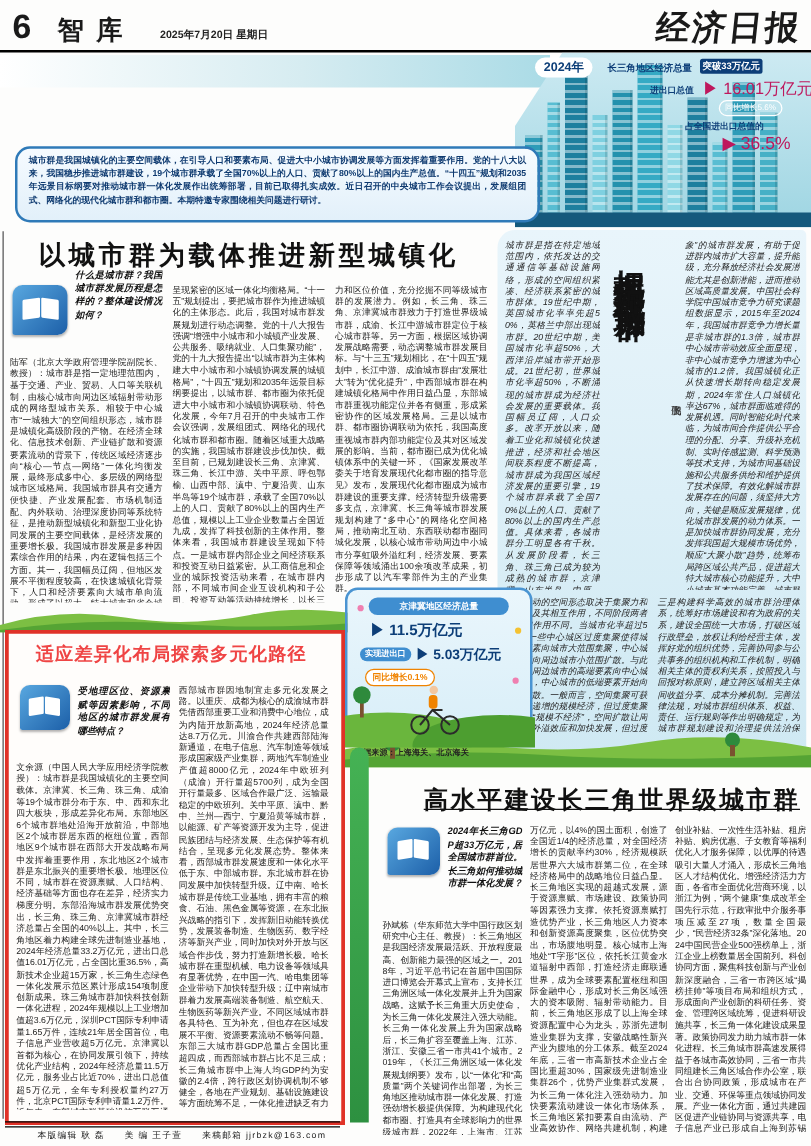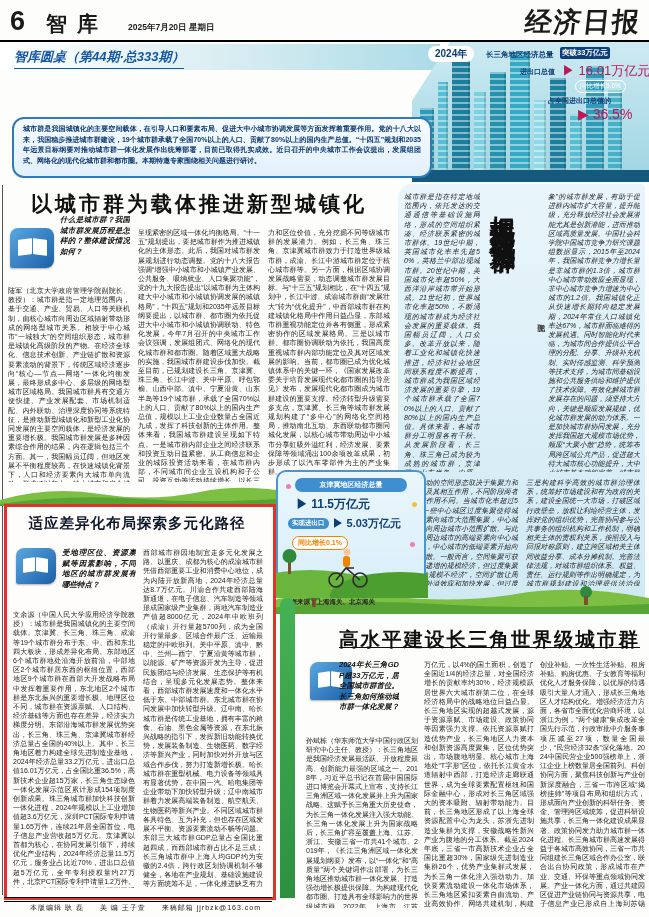--- a/index.html
+++ b/index.html
@@ -27,21 +27,20 @@
 
 <div id="page">
 
   <div class="abs" style="left:10px;top:6px;font-size:27px;font-weight:bold;">6</div>
   <div class="abs" style="left:46px;top:10px;font-size:21px;font-weight:bold;letter-spacing:10px;">智库</div>
   <div class="abs" style="left:128px;top:22px;font-size:8.5px;font-weight:bold;color:#222;text-align:center;">2025年7月20日 星期日</div>
   <div class="abs" style="right:8px;top:4px;font-size:27px;font-weight:bold;font-family:'DejaVu Serif',serif;transform:skewX(-6deg);letter-spacing:2px;">经济日报</div>
   <div class="abs rule" style="left:0;top:40px;width:649px;height:2px;"></div>
 
   <div class="abs" style="left:0;top:44px;width:440px;height:26px;background:linear-gradient(90deg,#ffffff, #d6ecf1 55%, #aadbe6);"></div>
-  <div class="abs" style="left:14px;top:48px;font-size:13px;font-weight:bold;font-style:italic;color:#1557a3;border-bottom:1.5px solid #1557a3;padding-bottom:2px;">智库圆桌（第44期·总333期）</div>
 
   <div class="abs" style="left:412px;top:42px;width:237px;height:140px;overflow:hidden;background:linear-gradient(180deg,#cdeaf2,#9ed5e2);clip-path:polygon(16% 0,100% 0,100% 100%,0 100%,0 42%);">
     <div style="position:absolute;bottom:12px;left:0;width:100%;display:flex;align-items:flex-end;gap:4px;padding:0 8px;">
       <div class="bld" style="width:14px;height:62px;background-color:#2e9cb8;"></div>
       <div class="bld" style="width:10px;height:88px;background-color:#58bdd2;"></div>
       <div class="bld" style="width:18px;height:112px;background-color:#1d7f9e;"></div>
       <div class="bld" style="width:12px;height:78px;background-color:#7ed0e0;"></div>
       <div class="bld" style="width:16px;height:98px;background-color:#2491ad;"></div>
       <div class="bld" style="width:20px;height:118px;background-color:#35aac4;"></div>
       <div class="bld" style="width:12px;height:70px;background-color:#8fd8e5;"></div>
@@ -120,40 +119,40 @@
     <circle cx="90" cy="40" r="7" fill="none" stroke="#2b2b2b" stroke-width="1.6"></circle>
     <path d="M66 40 L76 28 L90 40 M76 28 L84 28" stroke="#2b2b2b" stroke-width="1.6" fill="none"></path>
     <rect x="73" y="16" width="7" height="11" rx="3" fill="#f08300"></rect>
     <circle cx="77" cy="12" r="3.4" fill="#f3c79f"></circle>
     <rect x="18" y="20" width="3" height="14" fill="#7a5230"></rect>
     <circle cx="19.5" cy="16" r="7" fill="#2e8a3c"></circle>
   </svg>
   <div class="abs" style="left:284px;top:598px;font-size:6.5px;color:#222;font-weight:bold;">数据来源：上海海关、北京海关</div>
 
   <div class="abs" style="left:4px;top:504px;width:266px;height:390px;border:3px solid #e03228;background:#fffdfb;"></div>
-  <div class="abs headline" style="left:8px;top:514px;width:258px;text-align:center;font-size:14.5px;letter-spacing:1px;color:#0f172a;">适应差异化布局探索多元化路径</div>
+  <div class="abs headline" style="left:8px;top:514px;width:258px;text-align:center;font-size:14.5px;letter-spacing:1px;color:#ef4444;">适应差异化布局探索多元化路径</div>
 
   <div class="abs book-icon" style="left:16px;top:548px;width:40px;height:36px;">
     <div class="book-page" style="left:7px;top:10px;width:12px;height:14px;transform:skewY(-8deg);"></div>
     <div class="book-page" style="left:20px;top:10px;width:12px;height:14px;transform:skewY(8deg);"></div>
   </div>
   <div class="abs question" style="left:62px;top:548px;width:74px;height:56px;">受地理区位、资源禀赋等因素影响，不同地区的城市群发展有哪些特点？</div>
 
   <div class="abs body-text" style="left:13px;top:610px;width:122px;height:278px;">文余源（中国人民大学应用经济学院教授）：城市群是我国城镇化的主要空间载体。京津冀、长三角、珠三角、成渝等19个城市群分布于东、中、西和东北四大板块，形成差异化布局。东部地区6个城市群地处沿海开放前沿，中部地区2个城市群居东西的枢纽位置，西部地区9个城市群在西部大开发战略布局中发挥着重要作用，东北地区2个城市群是东北振兴的重要增长极。地理区位不同，城市群在资源禀赋、人口结构、经济基础等方面也存在差异，经济实力梯度分明。东部沿海城市群发展优势突出，长三角、珠三角、京津冀城市群经济总量占全国的40%以上。其中，长三角地区着力构建全球先进制造业基地，2024年经济总量33.2万亿元，进出口总值16.01万亿元，占全国比重36.5%，高新技术企业超15万家，长三角生态绿色一体化发展示范区累计形成154项制度创新成果。珠三角城市群加快科技创新一体化进程，2024年规模以上工业增加值超3.6万亿元，深圳PCT国际专利申请量1.65万件，连续21年居全国首位，电子信息产业营收超5万亿元。京津冀以首都为核心，在协同发展引领下，持续优化产业结构，2024年经济总量11.5万亿元，服务业占比近70%，进出口总值超5万亿元，全年专利授权量约27万件，北京PCT国际专利申请量1.2万件。近年来，东部城市群基础设施互联互通水平不断提升，“轨道上的长三角”建设加快推进，2024年完成旅客8.9亿人次，京津冀城市群区域内高速公路总里程超1.1万公里，长三角5G基站密度居全国前列，京津冀加快建设全国一体化算力网络国家枢纽节点。中部城市群依托承东启西、连南接北的交通枢纽优势，加快中心城市建设。长江中游城市群以武汉、长沙、南昌为核心，形成“品”字形发展格局，依托水运和长江经济带，成为中部崛起的重要支撑，2024年经济总量约12.4万亿元。中原城市群以郑州为中心，依托“米”字形高铁网络和航空枢纽优势，吸引人口和产业回流，郑州航空港货邮吞吐量82.5万吨，河南中欧班列累计开行突破5000列。与东部地区相比，中部城市群创新能力和开放水平还存在一定差距。</div>
   <div class="abs body-text" style="left:143px;top:548px;width:120px;height:340px;">西部城市群因地制宜走多元化发展之路。以重庆、成都为核心的成渝城市群凭借西部重要工业和消费中心地位，成为内陆开放新高地，2024年经济总量达8.7万亿元。川渝合作共建西部陆海新通道，在电子信息、汽车制造等领域形成国家级产业集群，两地汽车制造业产值超8000亿元，2024年中欧班列（成渝）开行量超5700列，成为全国开行量最多、区域合作最广泛、运输最稳定的中欧班列。关中平原、滇中、黔中、兰州—西宁、宁夏沿黄等城市群，以能源、矿产等资源开发为主导，促进民族团结与经济发展、生态保护等有机结合，呈现多元化发展态势。整体来看，西部城市群发展速度和一体化水平低于东、中部城市群。东北城市群在协同发展中加快转型升级。辽中南、哈长城市群是传统工业基地，拥有丰富的粮食、石油、黑色金属等资源，在东北振兴战略的指引下，发挥新旧动能转换优势，发展装备制造、生物医药、数字经济等新兴产业，同时加快对外开放与区域合作步伐，努力打造新增长极。哈长城市群在重型机械、电力设备等领域具有显著优势，在中国一汽、哈电集团等企业带动下加快转型升级；辽中南城市群着力发展高端装备制造、航空航天、生物医药等新兴产业。不同区域城市群各具特色、互为补充，但也存在区域发展不平衡、资源要素流动不畅等问题。东部三大城市群GDP总量占全国比重超四成，而西部城市群占比不足三成；长三角城市群中上海人均GDP约为安徽的2.4倍，跨行政区划协调机制不够健全，各地在产业规划、基础设施建设等方面统筹不足，一体化推进缺乏有力抓手，社保、医疗等公共服务跨区域转移接续机制不够完善，影响人才等要素自由流动，土地、资本等要素市场化配置水平有待提升。提升城市群一体化水平，构建高质量发展新格局，需从以下方面着力。一是强化规划引领和统筹协调，建立健全城市群发展协调机制，统筹产业布局、基础设施建设等重大事项，探索区域治理新模式。二是加快基础设施互联互通，推进城际铁路、市域（郊）铁路建设，打造“1小时通勤圈”，统筹布局5G、数据中心等新型基础设施，加快数字智慧城市群建设。三是深化产业协作分工，引导城市群内部产业合理分工，支持龙头企业跨区域布局产业链，建设产业合作园区，探索利益共享机制。四是促进公共服务共建共享，深化政务服务跨区域合作，破除阻碍要素自由流动的体制机制障碍，扩大“跨省通办”事项范围，完善社会保障转移接续机制。</div>
 
   <div class="abs" style="left:280px;top:598px;width:15px;height:300px;background:linear-gradient(180deg,#45b254,#2d9040);border-radius:8px 8px 0 0;"></div>
 
   <div class="abs headline" style="left:296px;top:626px;width:344px;text-align:right;font-size:19.5px;letter-spacing:2px;text-decoration:underline;">高水平建设长三角世界级城市群</div>
 
   <div class="abs book-icon" style="left:310px;top:662px;width:42px;height:38px;">
     <div class="book-page" style="left:8px;top:10px;width:12px;height:15px;transform:skewY(-8deg);"></div>
     <div class="book-page" style="left:21px;top:10px;width:12px;height:15px;transform:skewY(8deg);"></div>
   </div>
-  <div class="abs question" style="left:339px;top:660px;width:60px;height:70px;font-style:italic;">2024年长三角GDP超33万亿元，居全国城市群首位。长三角如何推动城市群一体化发展？</div>
+  <div class="abs question" style="left:358px;top:660px;width:60px;height:70px;font-style:italic;">2024年长三角GDP超33万亿元，居全国城市群首位。长三角如何推动城市群一体化发展？</div>
 
   <div class="abs body-text" style="left:306px;top:736px;width:112px;height:172px;">孙斌栋（华东师范大学中国行政区划研究中心主任、教授）：长三角地区是我国经济发展最活跃、开放程度最高、创新能力最强的区域之一。2018年，习近平总书记在首届中国国际进口博览会开幕式上宣布，支持长江三角洲区域一体化发展并上升为国家战略。这赋予长三角重大历史使命，为长三角一体化发展注入强大动能。长三角一体化发展上升为国家战略后，长三角扩容至覆盖上海、江苏、浙江、安徽三省一市共41个城市。2019年，《长江三角洲区域一体化发展规划纲要》发布，以“一体化”和“高质量”两个关键词作出部署，为长三角地区推动城市群一体化发展、打造强劲增长极提供保障。为构建现代化都市圈、打造具有全球影响力的世界级城市群，2022年，上海市、江苏省、浙江省联合印发《上海大都市圈空间协同规划》，为建设具有全球竞争力的世界级城市群、构建有机衔接的空间结构和功能布局提供了依据。2024年，长三角地区生产总值突破33</div>
   <div class="abs body-text" style="left:424px;top:660px;width:110px;height:248px;">万亿元，以4%的国土面积，创造了全国近1/4的经济总量，对全国经济增长的贡献率约30%，经济规模跃居世界六大城市群第二位，在全球经济格局中的战略地位日益凸显。长三角地区实现的超越式发展，源于资源禀赋、市场建设、政策协同等因素强力支撑。依托资源禀赋打造优势产业，长三角地区人力资本和创新资源高度聚集，区位优势突出，市场腹地明显。核心城市上海地处“T字形”区位，依托长江黄金水道辐射中西部，打造经济走廊联通世界，成为全球要素配置枢纽和国际金融中心，形成对长三角区域强大的资本吸附、辐射带动能力。目前，长三角地区形成了以上海全球资源配置中心为龙头，苏浙先进制造业集群为支撑，安徽战略性新兴产业为腹地的分工体系。截至2024年底，三省一市高新技术企业占全国比重超30%，国家级先进制造业集群26个，优势产业集群式发展，为长三角一体化注入强劲动力。加快要素流动建设一体化市场体系，长三角地区紧扣要素自由流动、产业高效协作、网络共建机制，构建统一开放的市场体系。在要素市场化改革领域不断完善跨区域发展体制机制，加速资源要素在城市间有效流动。目前，异地门诊结算实现41个城市全覆盖，累计结算超3800万人次，三省一市实行户籍准入年限累计互认。</div>
   <div class="abs body-text" style="left:540px;top:660px;width:105px;height:248px;">创业补贴、一次性生活补贴、租房补贴、购房优惠、子女教育等福利优化人才服务保障，以优厚的待遇吸引大量人才涌入，形成长三角地区人才结构优化。增强经济活力方面，各省市全面优化营商环境，以浙江为例，“两个健康”集成改革全国先行示范，行政审批中介服务事项压减至27项，数量全国最少，“民营经济32条”深化落地。2024中国民营企业500强榜单上，浙江企业上榜数量居全国前列。科创协同方面，聚焦科技创新与产业创新深度融合，三省一市跨区域“揭榜挂帅”等项目布局和组织方式，形成面向产业创新的科研任务、资金、管理跨区域统筹，促进科研设施共享，长三角一体化建设成果显著。政策协同发力助力城市群一体化进程。长三角城市群高速发展得益于各城市高效协同，三省一市共同组建长三角区域合作办公室，联合出台协同政策，形成城市在产业、交通、环保等重点领域协同发展。产业一体化方面，通过共建园区促进产业链协同与资源共享，电子信息产业已形成自上海到苏锡常、杭州合肥走廊，苏北、皖南皖北、浙西南之间的“核心—外围”区域分工格局。交通一体化方面，路网密度最高至44公里/万平方公里，打通16条省际断头路，累计开通超百条省际毗邻公交线路，织密“公铁水空”立体网络，基础设施互联互通为城市间各类要素自由流动、产业快速发展提供有力支撑。生态环境共保联治，共建区域环境气象一体化服务平台，联动防治大气污染。安徽、浙江创新实践“新安江模式”，探索跨省流域生态保护补偿机制，推动流域上下游经济社会协调发展。</div>
 
   <div class="abs" style="left:4px;top:897px;width:268px;height:3px;border-top:1px solid #000;border-bottom:1px solid #000;"></div>
   <div class="abs" style="left:30px;top:903px;width:300px;font-size:7px;color:#222;letter-spacing:1px;">本版编辑 耿 磊　　美 编 王子萱　　来稿邮箱 jjrbzk@163.com</div>
 
 </div>
 

